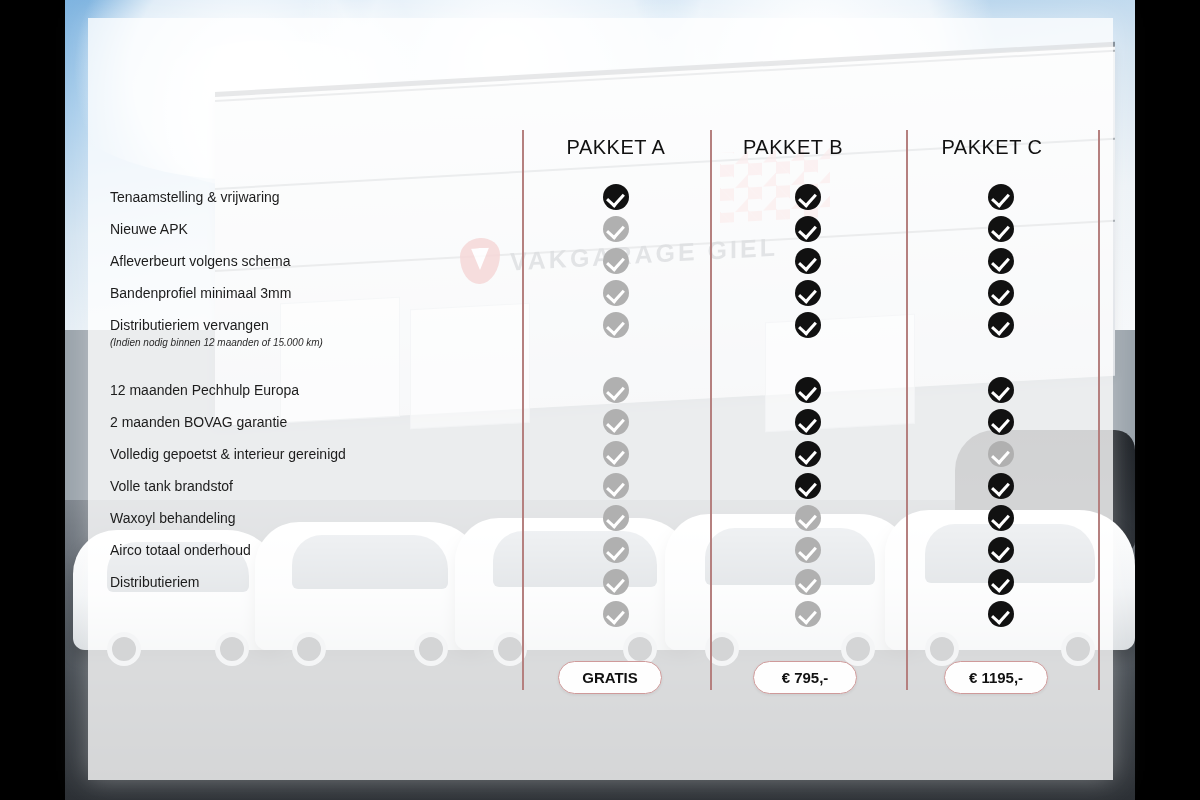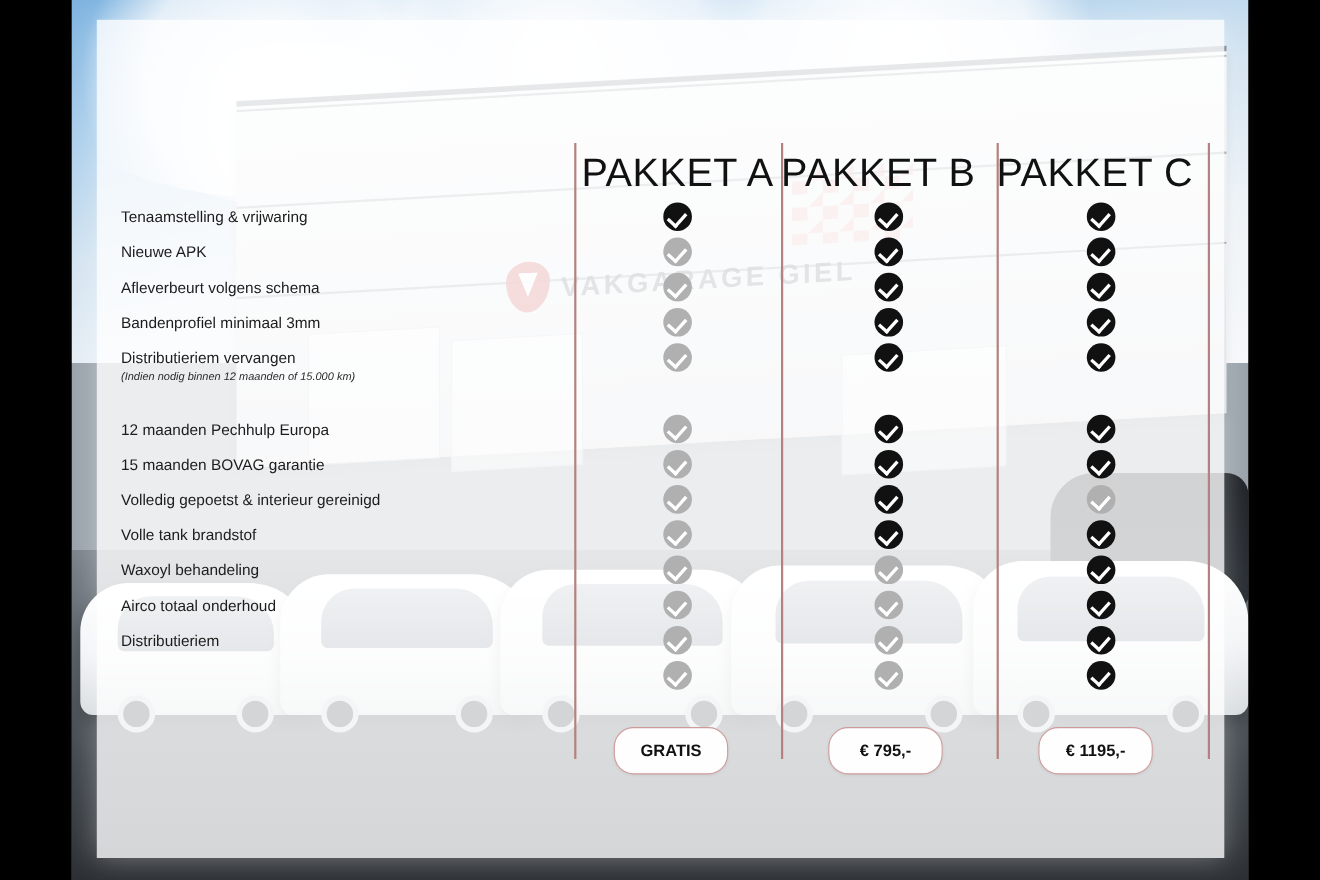--- a/index.html
+++ b/index.html
@@ -143,21 +143,21 @@
   }
   .note {
     font-size:10px; font-style:italic; color:#2a2a2a;
     margin-top:-4px; margin-bottom:4px; white-space:nowrap;
   }
   .gap { height:22px; }
 
   
   .col-head {
     position:absolute; top:118px;
-    font-size:36px; letter-spacing:.5px; color:#111;
+    font-size:20px; letter-spacing:.5px; color:#111;
     text-align:center; white-space:nowrap;
   }
 
   
   .check-col { position:absolute; top:163px; width:80px; }
   .crow { height:32px; display:flex; align-items:center; justify-content:center; }
   .tick {
     width:26px; height:26px; border-radius:50%;
     display:flex; align-items:center; justify-content:center;
     position:relative;
@@ -167,21 +167,21 @@
   .tick::after {
     content:""; position:absolute;
     left:7px; top:6px; width:8px; height:13px;
     border:solid #fff; border-width:0 3.2px 3.2px 0;
     transform:rotate(42deg);
   }
 
   
   .price-pill {
     position:absolute; top:643px;
-    height:43px; padding:0 22px; min-width:104px;
+    height:33px; padding:0 22px; min-width:104px;
     border:1.6px solid #cf9a9a; border-radius:18px;
     background:rgba(255,255,255,.96);
     display:flex; align-items:center; justify-content:center;
     font-size:15px; font-weight:700; color:#111; white-space:nowrap;
     box-shadow:0 1px 3px rgba(0,0,0,.07);
   }
 </style>
 </head>
 <body>
 
@@ -244,21 +244,21 @@
 
   <div id="labels">
     <div class="frow">Tenaamstelling &amp; vrijwaring</div>
     <div class="frow">Nieuwe APK</div>
     <div class="frow">Afleverbeurt volgens schema</div>
     <div class="frow">Bandenprofiel minimaal 3mm</div>
     <div class="frow">Distributieriem vervangen</div>
     <div class="note">(Indien nodig binnen 12 maanden of 15.000 km)</div>
     <div class="gap"></div>
     <div class="frow">12 maanden Pechhulp Europa</div>
-    <div class="frow">15 maanden BOVAG garantie</div>
+    <div class="frow">2 maanden BOVAG garantie</div>
     <div class="frow">Volledig gepoetst &amp; interieur gereinigd</div>
     <div class="frow">Volle tank brandstof</div>
     <div class="frow">Waxoyl behandeling</div>
     <div class="frow">Airco totaal onderhoud</div>
     <div class="frow">Distributieriem</div>
   </div>
 
   <div class="check-col" style="left:488px">
       <div class="crow">
         <span class="tick on"></span>

